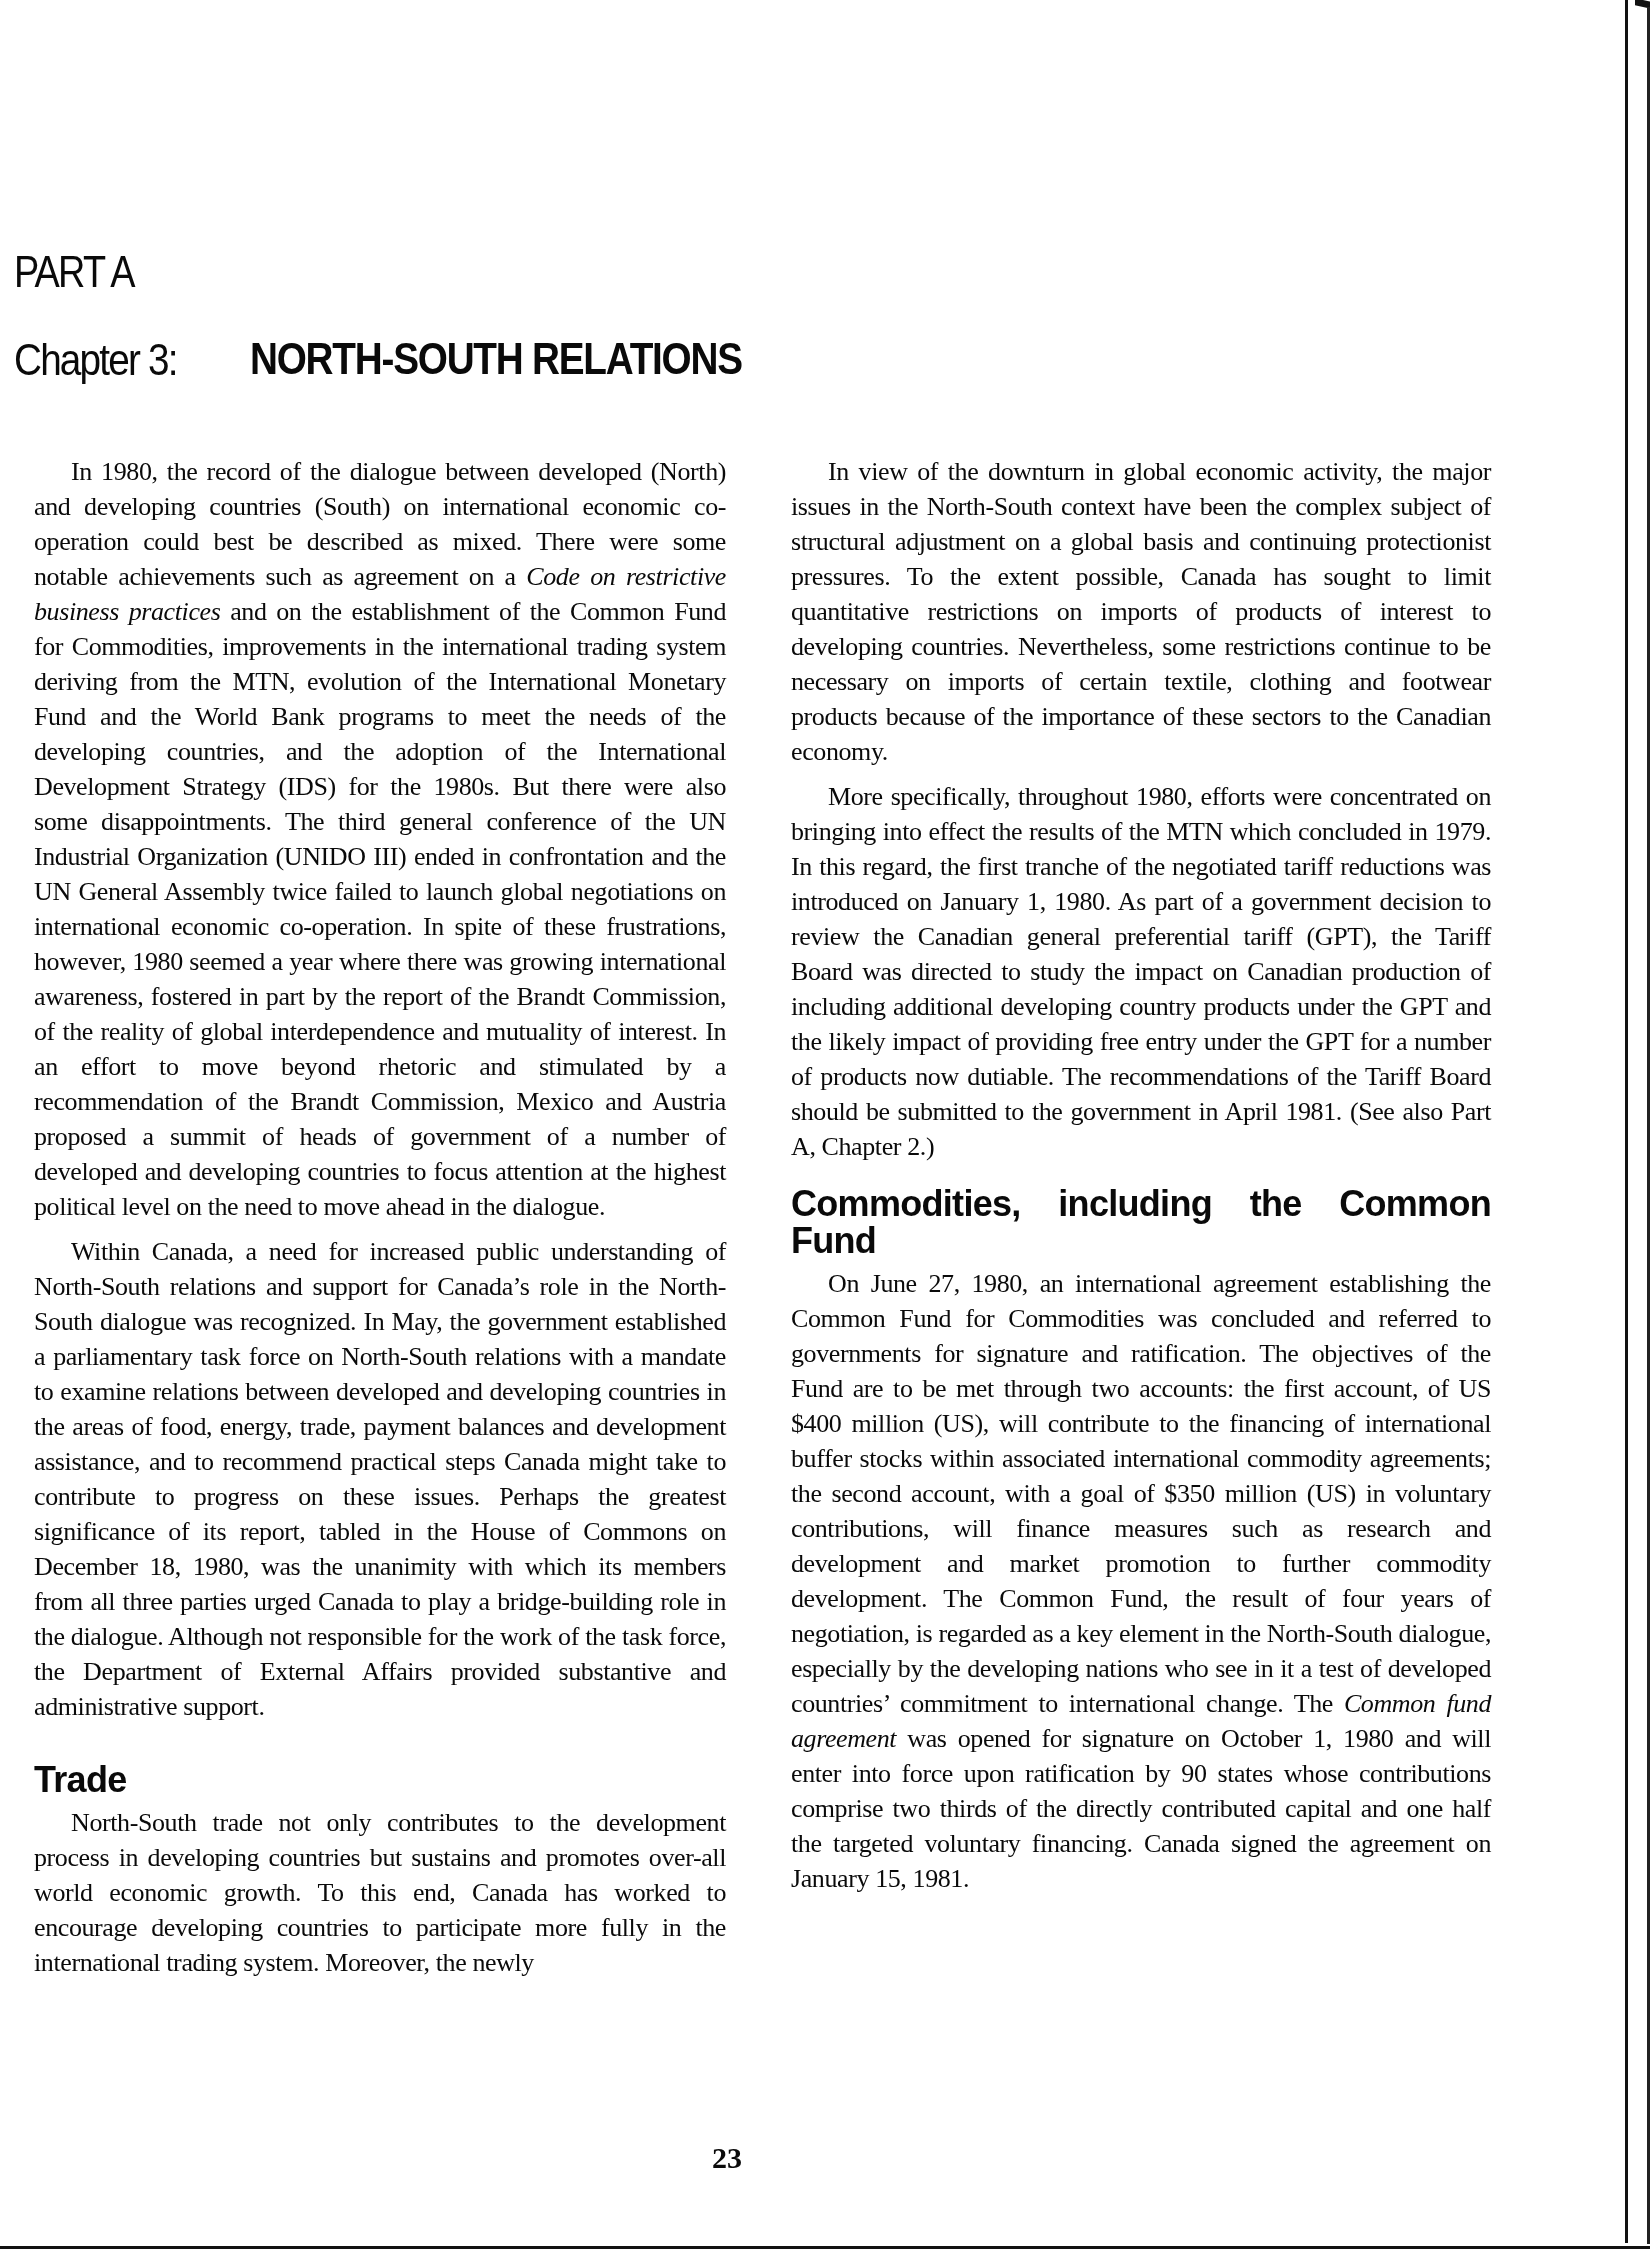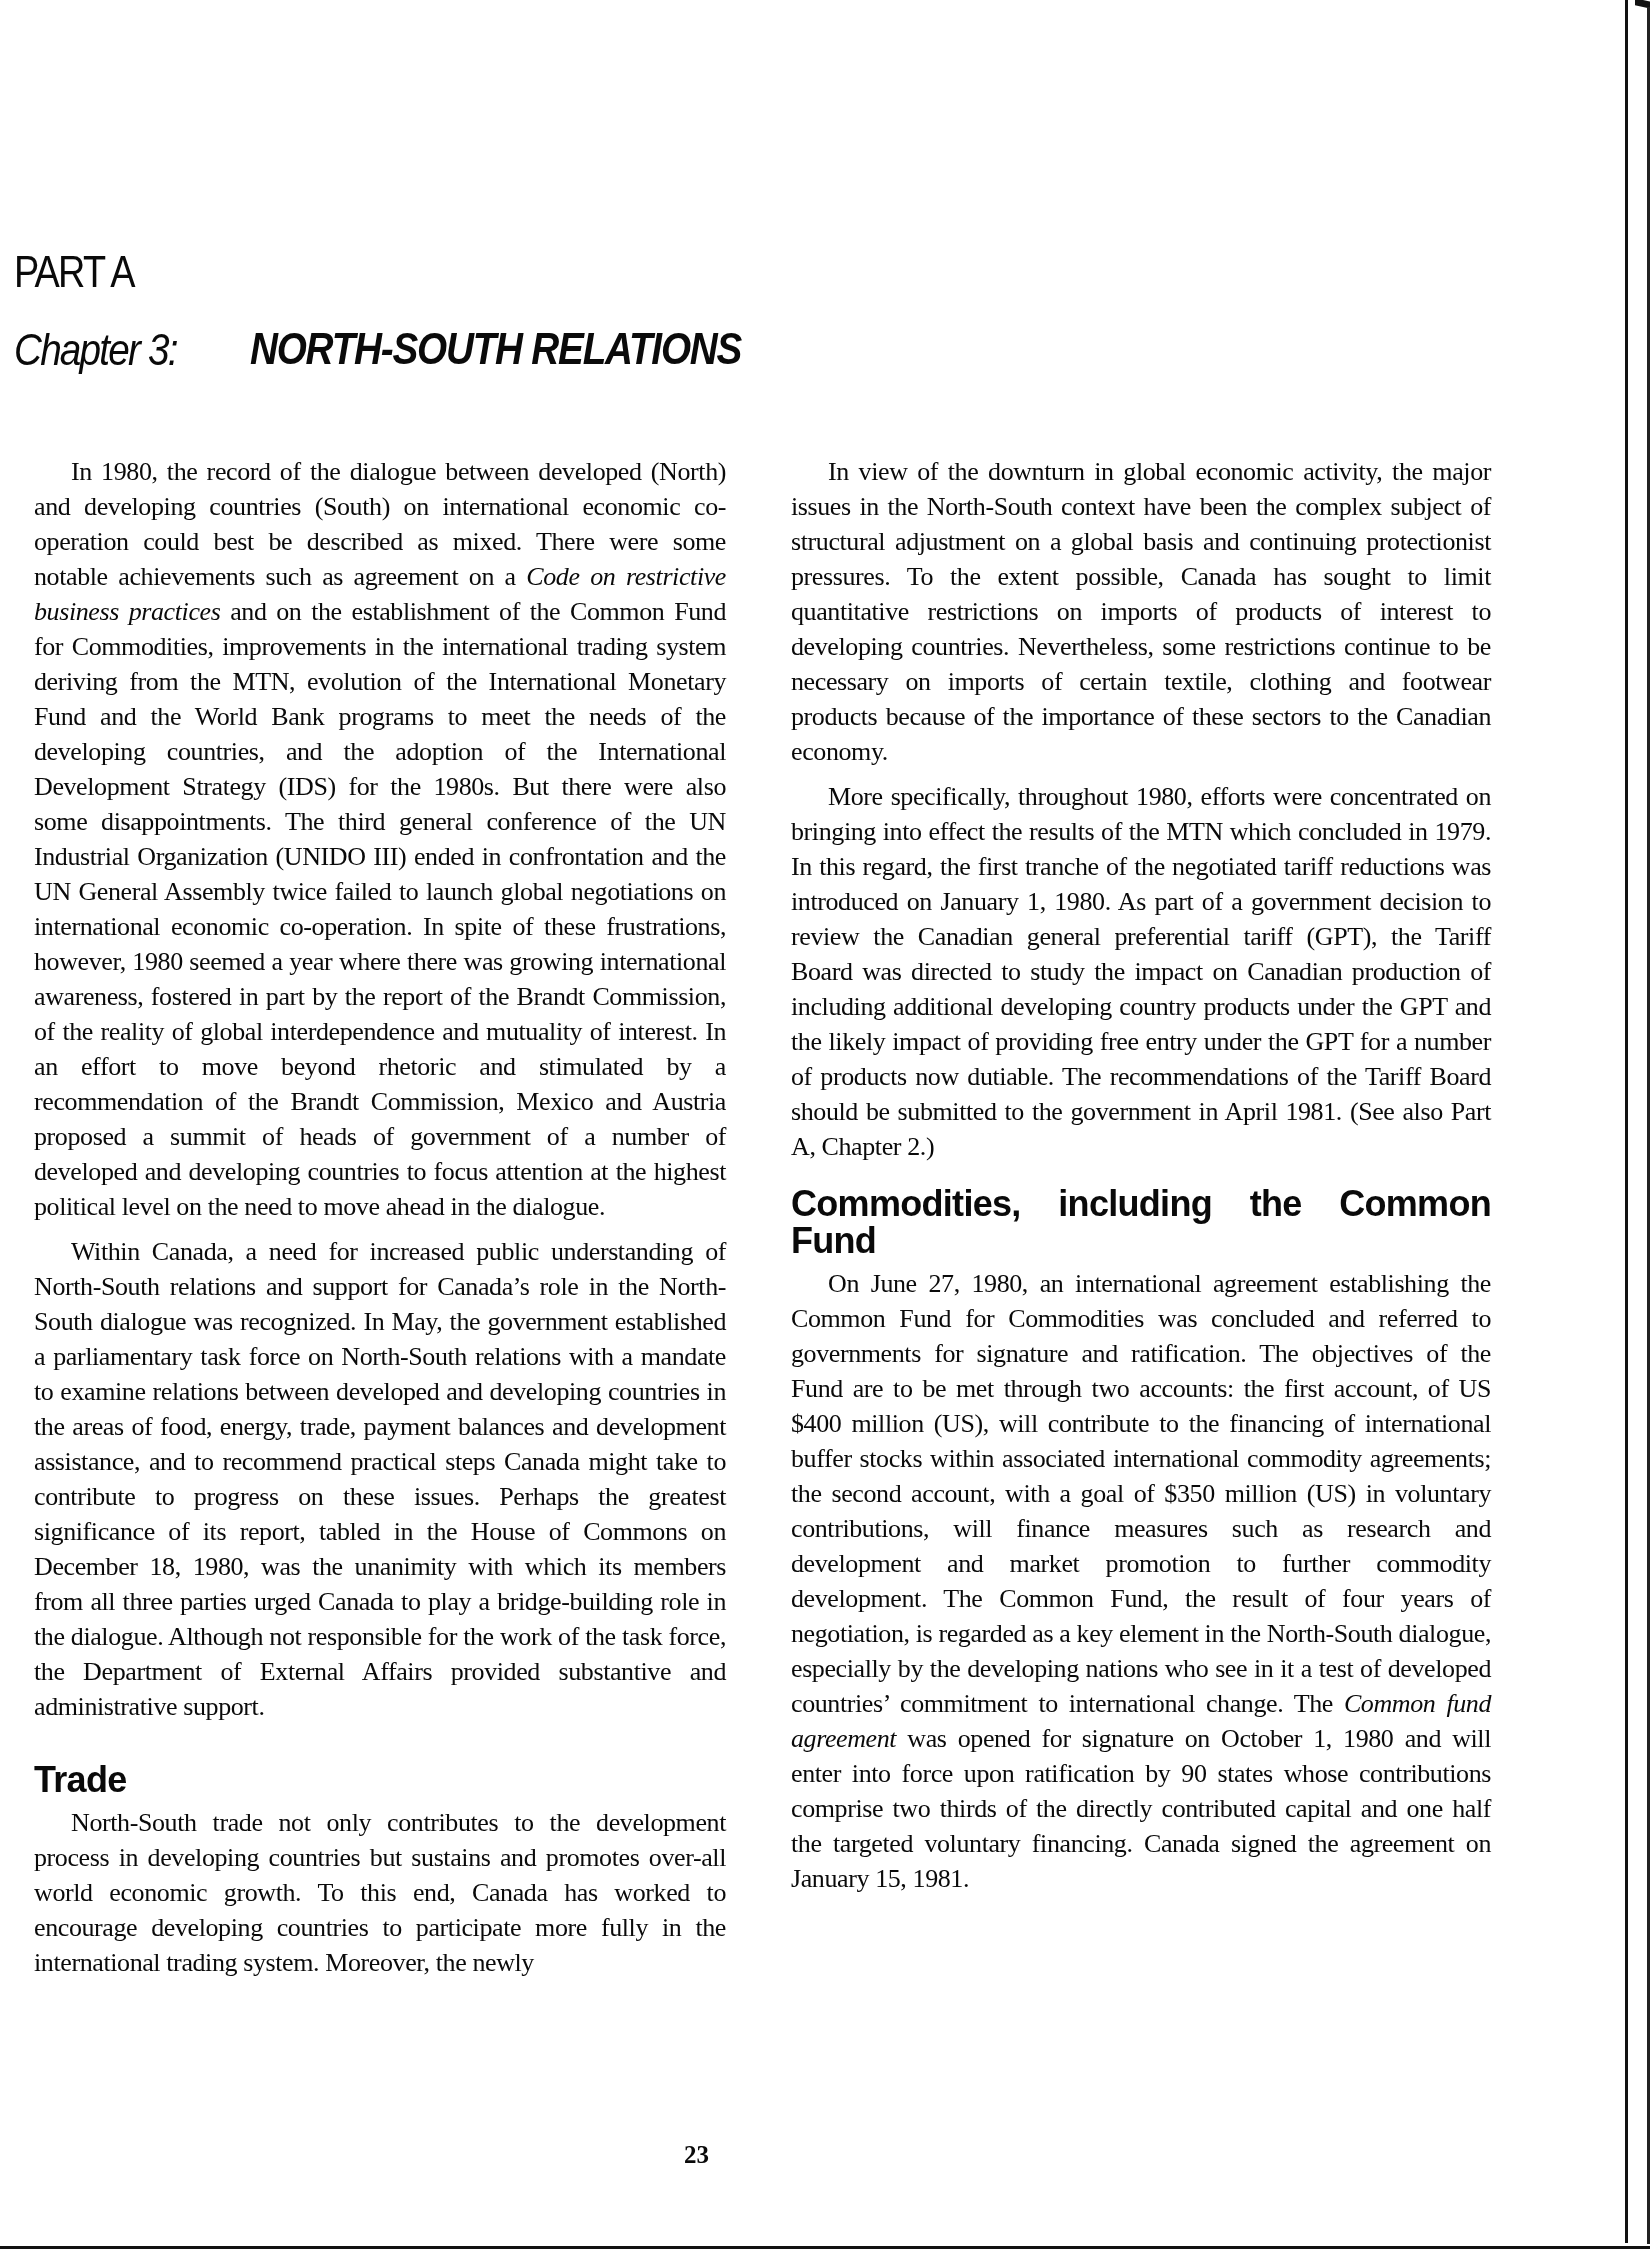--- a/index.html
+++ b/index.html
@@ -3,42 +3,42 @@
 <meta charset="utf-8">
 <style>
   html, body { margin: 0; padding: 0; background: #ffffff; }
   body { width: 1651px; height: 2250px; position: relative; overflow: hidden; color: #0a0a0a; }
   .page { position: absolute; left: 0; top: 0; width: 1651px; height: 2250px; background: #fff; padding-left: 45px; }
   .part-label {
     position: absolute; left: 14px; top: 247px;
     font-family: "Liberation Sans", sans-serif; font-size: 44px; letter-spacing: -2.1px;
     transform: scaleX(0.86); transform-origin: left top; font-weight: normal;
   }
-  .chapter-row { position: absolute; left: 14px; top: 324px; white-space: nowrap; font-style: italic; }
+  .chapter-row { position: absolute; left: 14px; top: 334px; white-space: nowrap; }
   .chapter-num {
     display: inline-block; font-family: "Liberation Sans", sans-serif; font-size: 45px;
     letter-spacing: -2.1px; transform: scaleX(0.86); transform-origin: left top;
   }
   .chapter-title {
     position: absolute; left: 236px; top: 0;
     font-family: "Liberation Sans", sans-serif; font-weight: bold; font-size: 44px;
     letter-spacing: -1.4px; transform: scaleX(0.88); transform-origin: left top;
   }
   .col { position: absolute; font-family: "Liberation Serif", serif; font-size: 26px; line-height: 35px; text-align: justify; margin-left: 20px; }
   .col-left { left: 14px; top: 454px; width: 692px; }
   .col-right { left: 771px; top: 454px; width: 700px; }
   .col p { margin: 0 0 10px 0; text-indent: 37px; letter-spacing: -0.4px; }
   .col p.no-indent { text-indent: 0; }
   .col p .it { font-style: italic; }
   .section-heading {
     font-family: "Liberation Sans", sans-serif; font-weight: bold; font-size: 36px;
     letter-spacing: -0.7px; margin: 21px 0 7px 0; line-height: 37px;
   }
   .col-left .section-heading { margin-top: 37px; }
-  .page-number { position: absolute; left: 684px; top: 2141px; font-family: "Liberation Serif", serif; font-size: 25px; font-weight: bold; }
+  .page-number { position: absolute; left: 712px; top: 2141px; font-family: "Liberation Serif", serif; font-size: 30px; font-weight: bold; }
   .scan-edge { position: absolute; left: 1625px; top: 0; width: 2.8px; height: 2243px; background: #111; }
   .scan-corner { position: absolute; left: 1635px; top: 0; width: 16px; height: 7px; background: #111; transform: skewY(12deg); }
   .scan-right { position: absolute; left: 1647px; top: 7px; width: 3.5px; height: 2237px; background: #222; }
   .scan-bottom { position: absolute; left: 0; top: 2246px; width: 1651px; height: 4.2px; background: #111; }
 </style>
 </head>
 <body>
 
 <div class="page">
 

